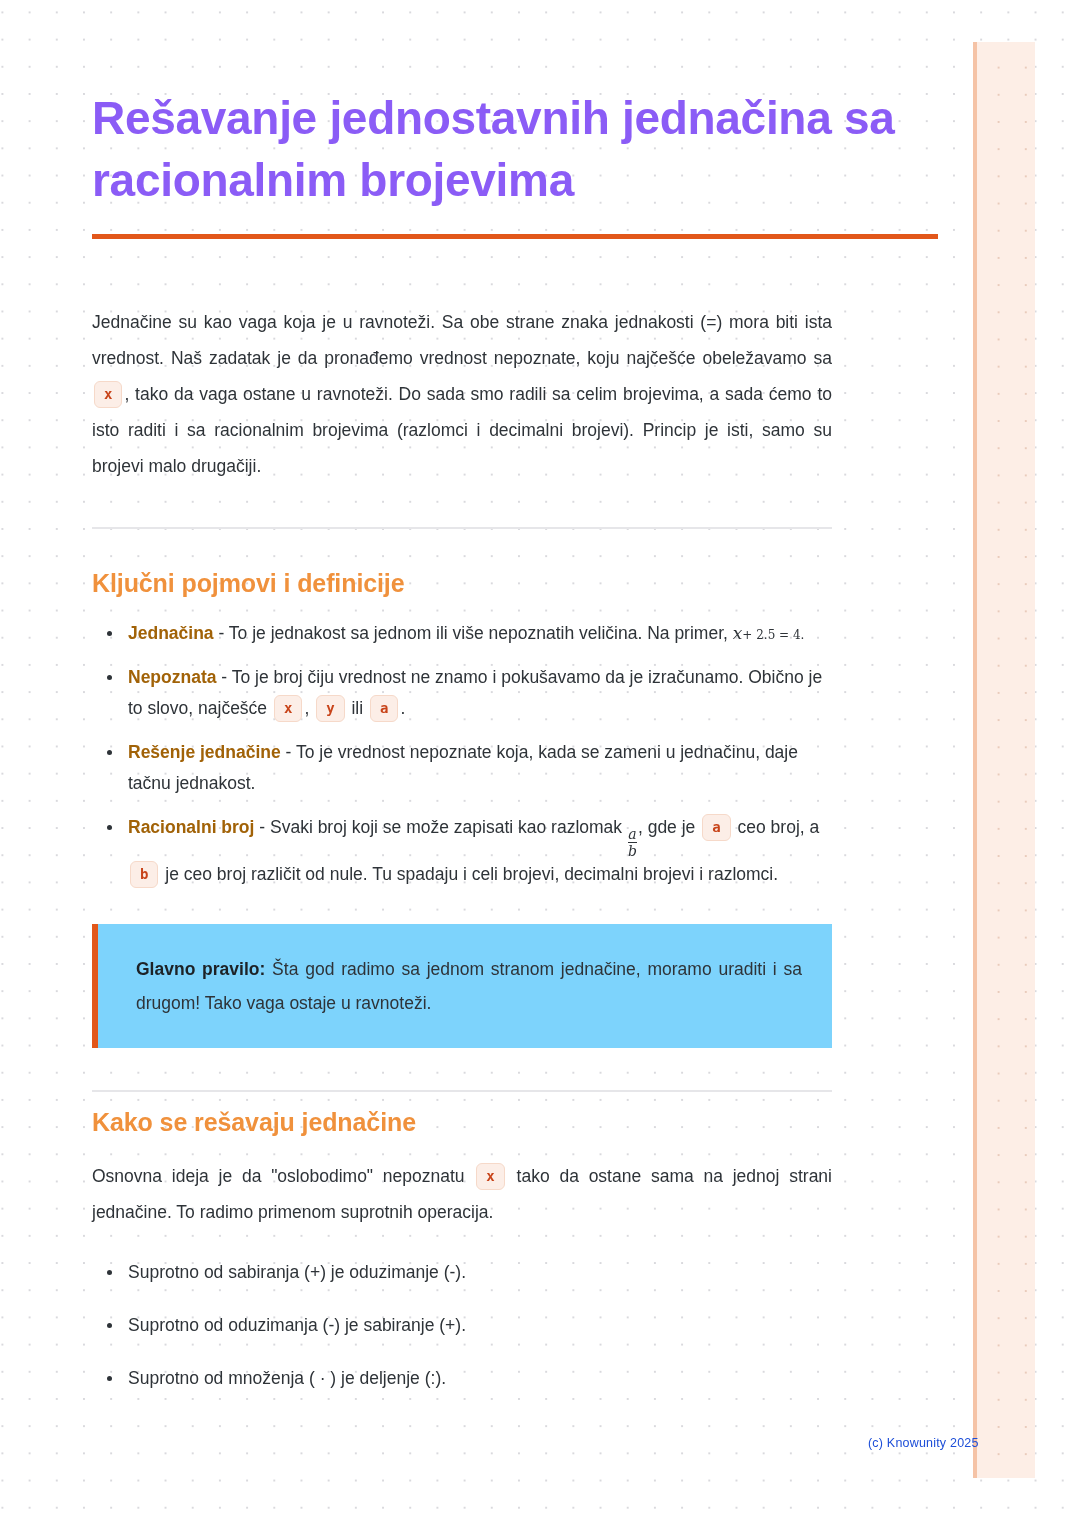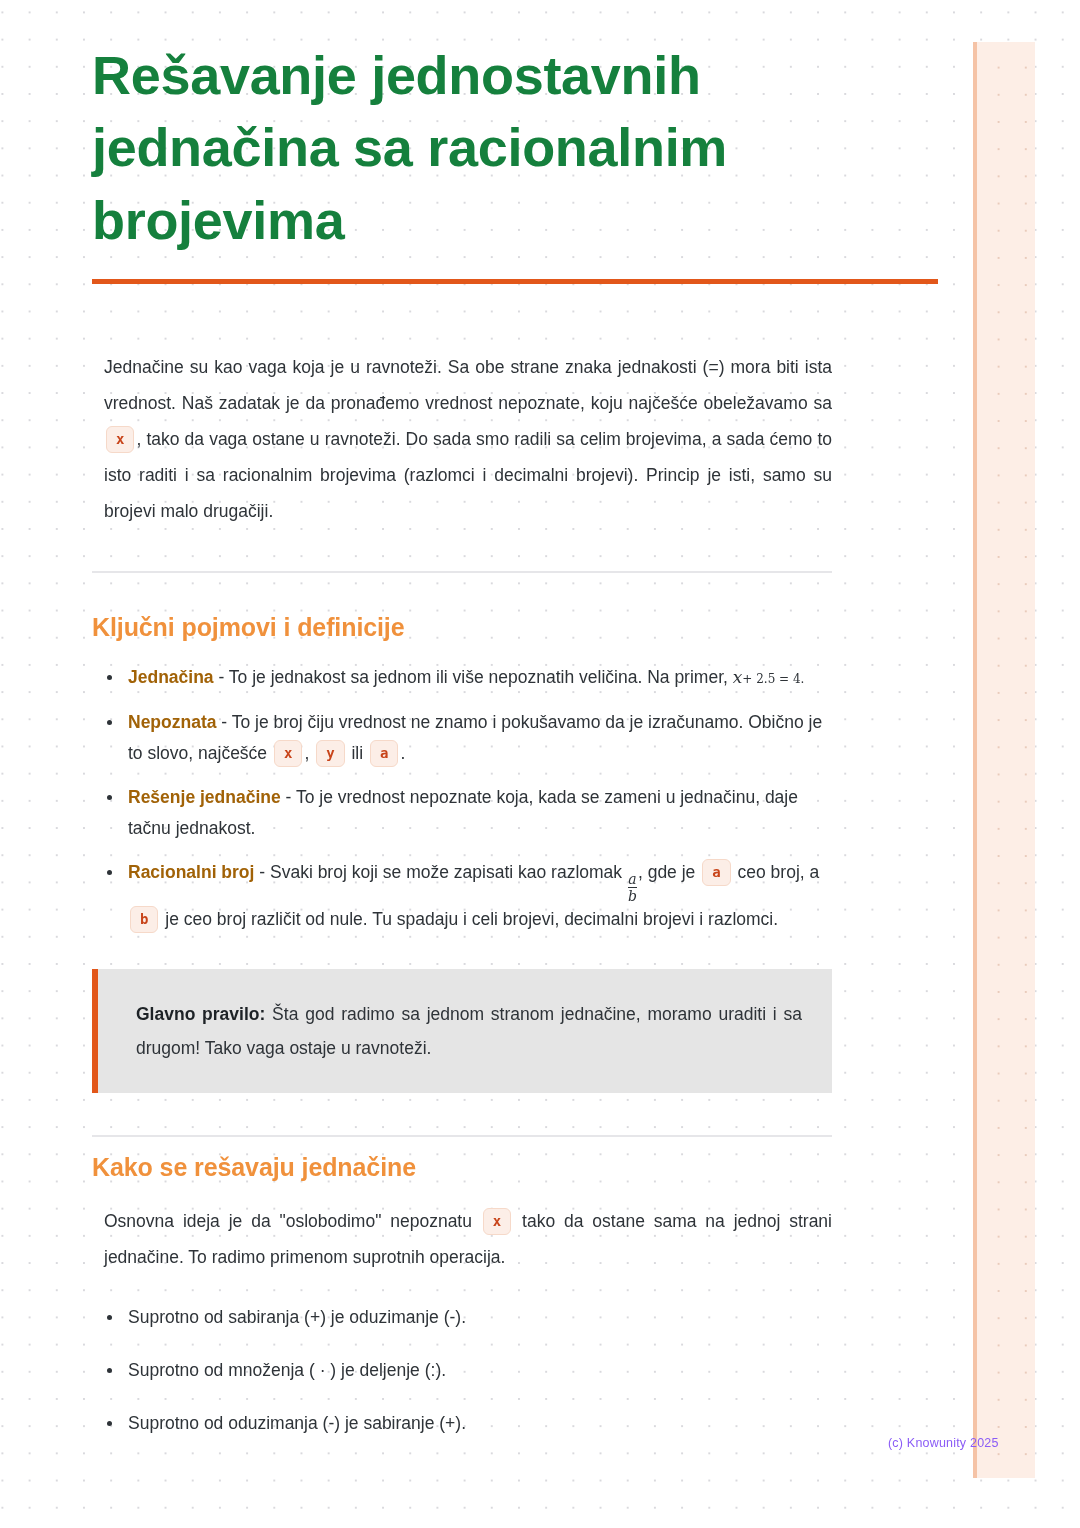--- a/index.html
+++ b/index.html
@@ -47,25 +47,25 @@
     left: 0; top: 0;
     width: 1080px;
     padding: 0;
   }
 
   .wrap { margin-left: 92px; width: 846px; }
 
   
   .doc-title {
     margin: 0;
-    padding-top: 39px;
-    font-size: 54px;
+    padding-top: 88px;
+    font-size: 46px;
     line-height: 1.34;
     font-weight: 700;
-    color: #15803d;
+    color: #8b5cf6;
     letter-spacing: -0.3px;
     width: 860px;
   }
   .title-rule {
     margin-top: 23px;
     width: 846px;
     height: 5px;
     background: #e2571a;
   }
 
@@ -76,21 +76,21 @@
     font-size: 25px;
     font-weight: 700;
     color: #f0913c;
     letter-spacing: -0.1px;
   }
   .sec1 { padding-top: 44px; }
   .sec2 { padding-top: 40px; }
   .sec3 { padding-top: 16px; }
 
   p.body {
-    margin: 22px 0 0 12px;
+    margin: 22px 0 0 0;
     font-size: 17.5px;
     line-height: 2.05;
     color: #2e3338;
     text-align: justify;
     text-justify: inter-word;
   }
 
   .divider {
     margin-top: 42px;
     width: 740px;
@@ -153,40 +153,40 @@
     font-size: 14px;
     line-height: 1.05;
     margin: 0 1px;
   }
   .frac .den { border-top: 1px solid #2e3338; padding-top: 1px; }
 
   
   .callout {
     margin-top: 34px;
     width: 740px;
-    background: #e5e5e5;
+    background: #7dd3fc;
     border-left: 6px solid #e2571a;
     padding: 28px 30px 28px 38px;
   }
   .callout p {
     margin: 0;
     font-size: 17.5px;
     line-height: 1.95;
     color: #2e3338;
     text-align: justify;
   }
   .callout b { color: #1d2226; font-weight: 700; }
 
   
   #watermark {
     position: absolute;
-    left: 888px;
+    left: 868px;
     top: 1436px;
     font-size: 12.5px;
-    color: #8b5cf6;
+    color: #1d4ed8;
     letter-spacing: 0.2px;
     white-space: nowrap;
   }
 </style>
 </head>
 <body>
 
 <div id="page"></div>
 
 <div id="right-strip">
@@ -265,21 +265,21 @@
     <div class="section sec3">
       <h2 class="section-title">Kako se rešavaju jednačine</h2>
       <p class="body">
         <span>Osnovna ideja je da "oslobodimo" nepoznatu</span>
         <span class="chip">x</span>
         <span>tako da ostane sama na jednoj strani jednačine. To radimo primenom suprotnih operacija.</span>
       </p>
 
       <ul class="ops">
         <li>Suprotno od sabiranja (+) je oduzimanje (-).</li>
+        <li>Suprotno od oduzimanja (-) je sabiranje (+).</li>
         <li>Suprotno od množenja ( · ) je deljenje (:).</li>
-        <li>Suprotno od oduzimanja (-) je sabiranje (+).</li>
       </ul>
     </div>
 
   </div>
 </div>
 
 <div id="watermark">(c) Knowunity 2025</div>
 
 </body></html>

